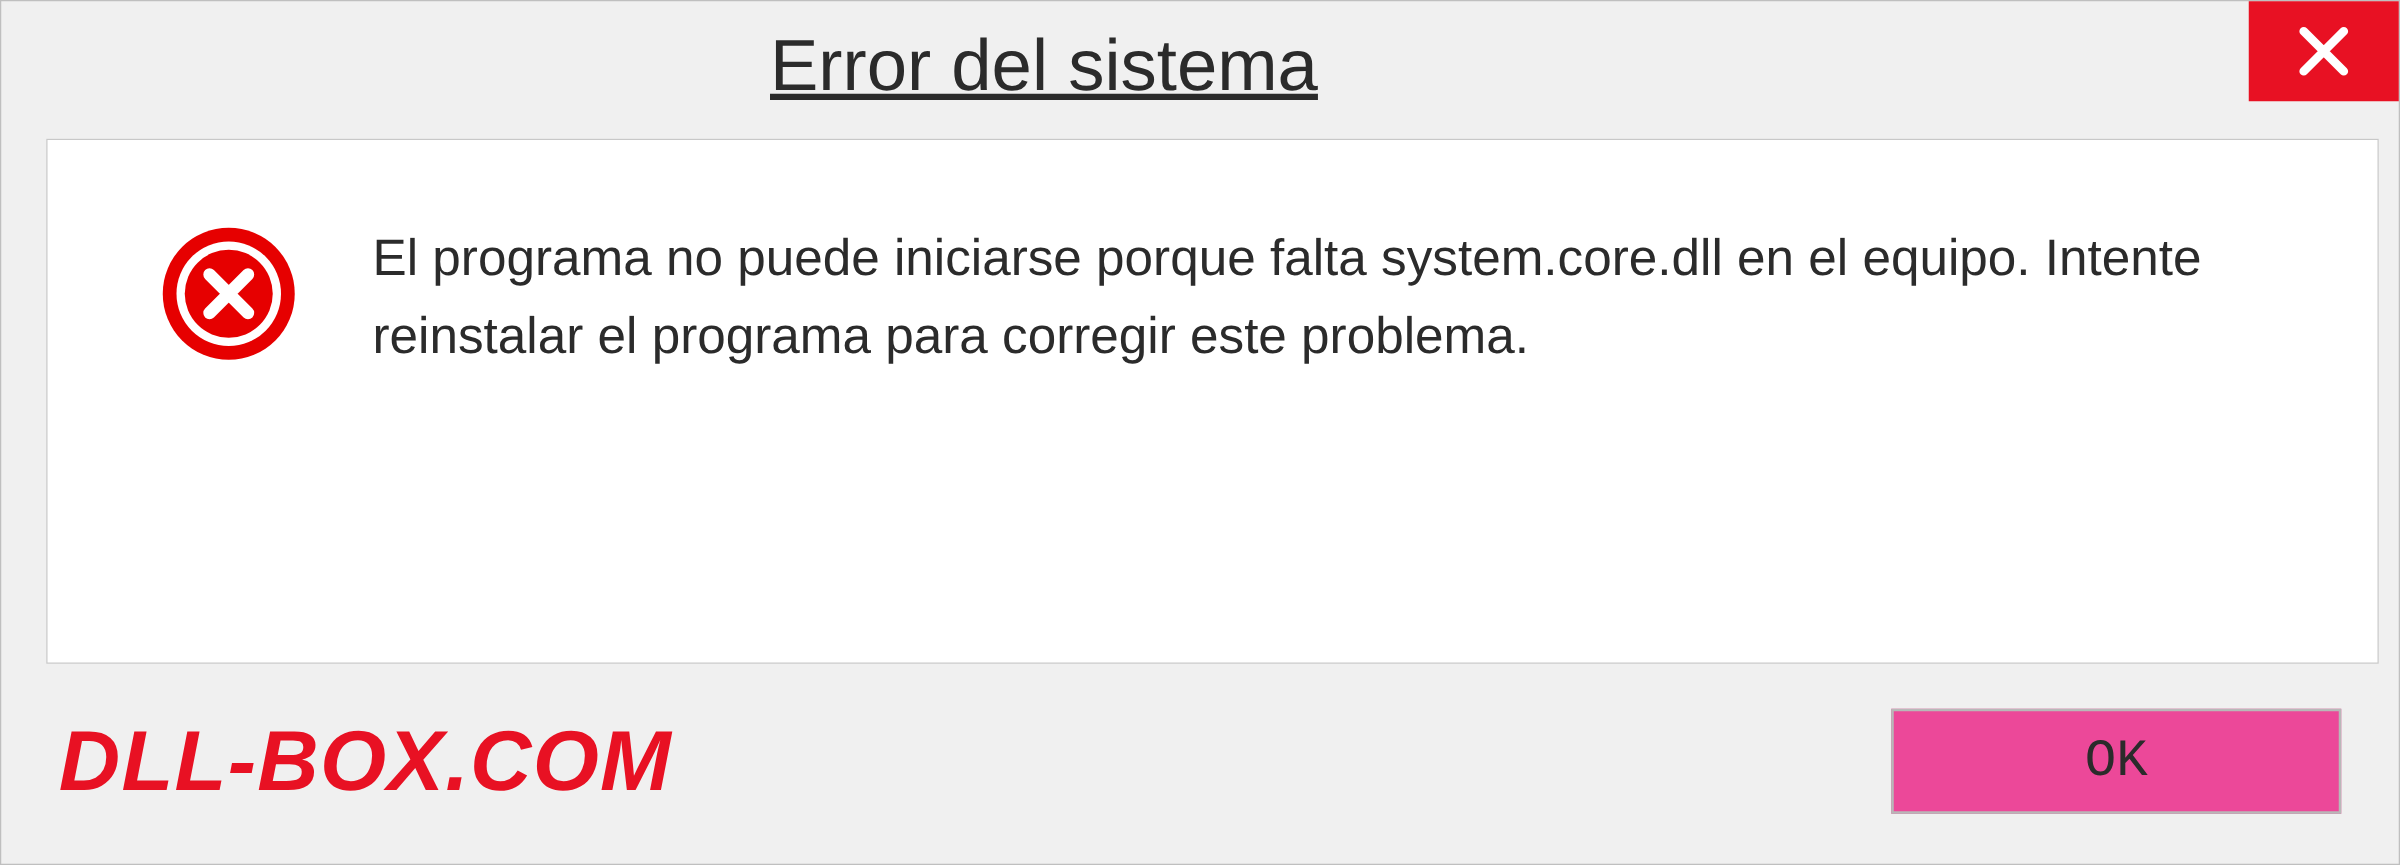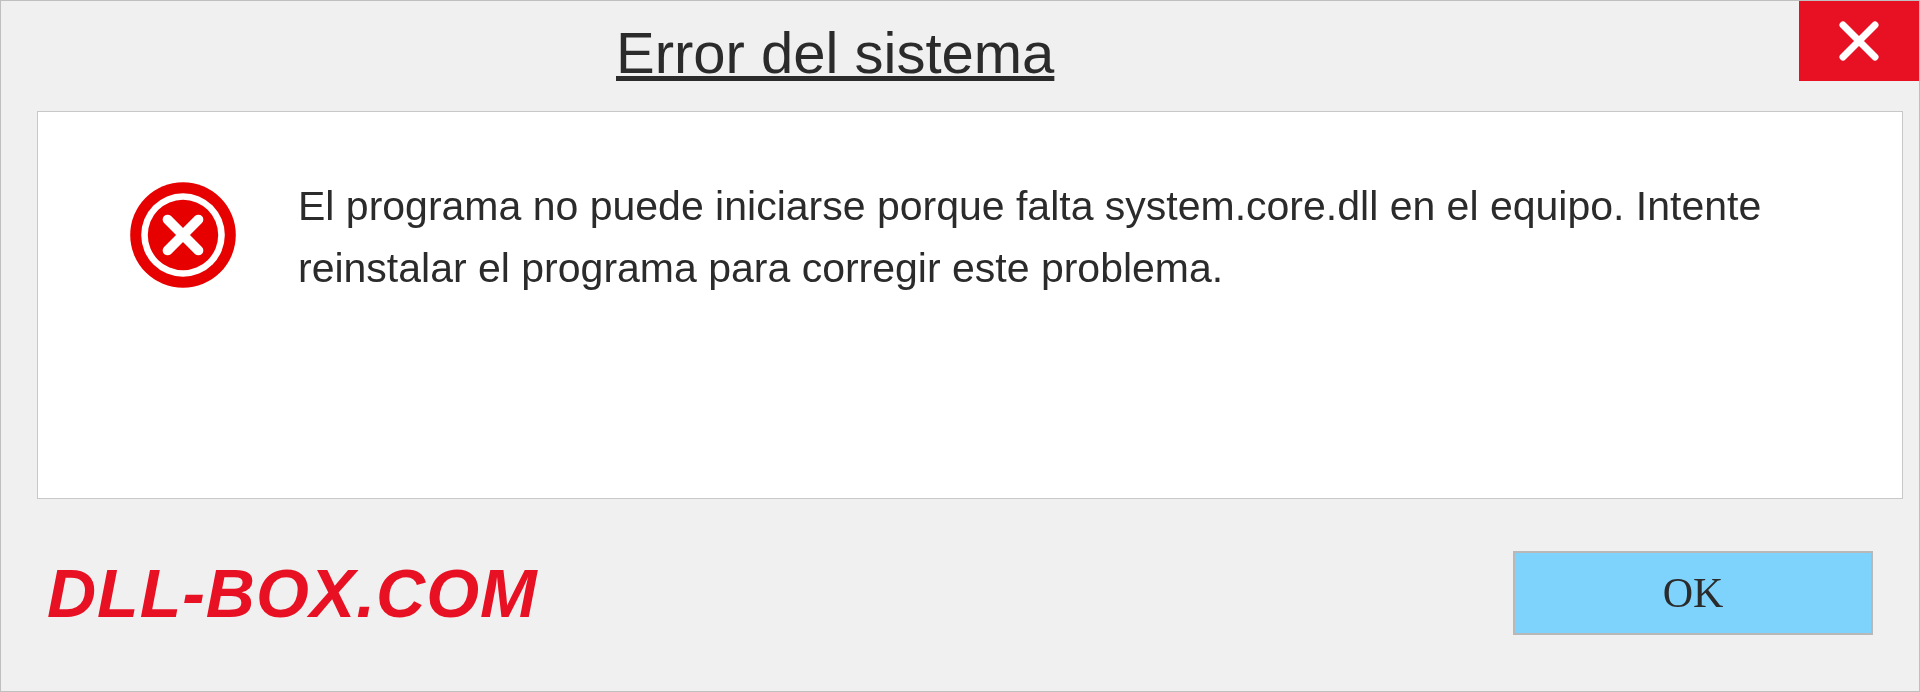--- a/index.html
+++ b/index.html
@@ -71,38 +71,38 @@
       color: #2b2b2b;
       line-height: 1.5;
       font-weight: 400;
       padding-top: 0;
     }
     .footer {
       display: flex;
       align-items: center;
       justify-content: space-between;
       padding: 28px 46px 32px 46px;
-      height: 192px;
+      height: 160px;
     }
     .watermark {
       font-size: 68px;
       font-weight: 900;
       color: #e81123;
       letter-spacing: 1px;
       font-style: italic;
       font-family: Arial, sans-serif;
     }
     .ok-btn {
       width: 360px;
       height: 84px;
-      background: #7dd3fc;
+      background: #ec4899;
       border: 2px solid #b8b8b8;
       font-size: 42px;
       color: #2b2b2b;
-      font-family: Liberation Serif, serif;
+      font-family: Liberation Mono, monospace;
       cursor: pointer;
       display: flex;
       align-items: center;
       justify-content: center;
     }
   </style>
 </head>
 <body>
 
 <div class="dialog">

